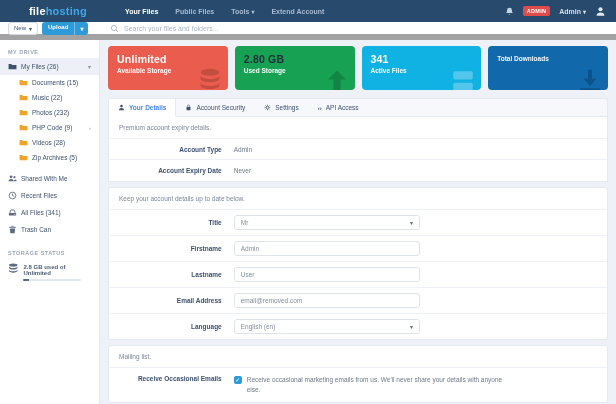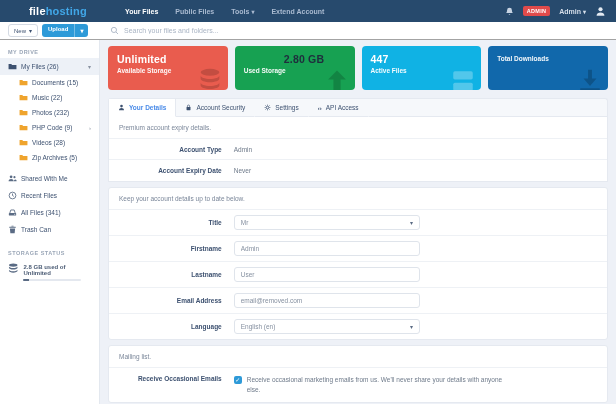--- a/index.html
+++ b/index.html
@@ -12,21 +12,21 @@
   .logo .h { color:#41A7E8; }
   .nav-links { display:flex; gap:17px; font-size:7px; font-weight:bold; margin-left:5px; }
   .nav-link { color:#A9BAD0; cursor:pointer; display:flex; align-items:center; gap:2px; }
   .nav-link.active { color:#fff; }
   .nav-right { margin-left:auto; display:flex; align-items:center; gap:9px; padding-right:10px; }
   .badge-admin { background:#E04B4B; color:#fff; font-size:5.5px; font-weight:bold; padding:2px 4px; border-radius:2px; letter-spacing:.3px; }
   .nav-user { color:#D6DFEA; font-size:7px; font-weight:bold; }
   .caret { font-size:6px; }
 
   
-  .toolbar { height:18px; background:#fff; border-bottom:1px solid #a3a3a3; display:flex; align-items:center; }
+  .toolbar { height:18px; background:#fff; border-bottom:6px solid #a3a3a3; display:flex; align-items:center; }
   .toolbar-left { width:100px; flex:0 0 auto; display:flex; gap:4px; padding-left:8px; }
   .btn-new { background:#fff; border:1px solid #D4DAE3; font-size:6px; padding:2px 5px; border-radius:3px; color:#3D5170; display:flex; gap:3px; align-items:center; cursor:pointer; }
   .btn-upload { background:#2E9AD8; color:#fff; font-size:6px; font-weight:bold; border:none; border-radius:3px; display:flex; align-items:stretch; overflow:hidden; cursor:pointer; }
   .btn-upload .main-part { padding:2px 6px; }
   .btn-upload .caret-part { padding:2px 5px; border-left:1px solid rgba(255,255,255,.35); display:flex; align-items:center; }
   .searchbar { flex:1; display:flex; align-items:center; gap:5px; padding-left:10px; }
   .searchbar input { border:none; outline:none; font-size:7px; color:#5A6B84; width:300px; font-family:"Liberation Sans",sans-serif; }
   .searchbar input::placeholder { color:#A9B4C4; }
 
   
@@ -45,21 +45,21 @@
   .storage-bar span { display:block; width:9%; height:100%; background:#5A6B84; }
 
   .main { flex:1; padding:6px 8px 0 8px; overflow:hidden; }
 
   
   .stats { display:flex; gap:7px; }
   .stat { flex:1; height:44px; border-radius:4px; padding:7px 9px; color:#fff; position:relative; overflow:hidden; cursor:default; }
   .stat .v { font-size:10.5px; font-weight:bold; letter-spacing:.2px; }
   .stat .l { font-size:6.5px; font-weight:bold; margin-top:2px; opacity:.95; }
   .stat .bg-icon { position:absolute; right:5px; bottom:-4px; }
-  .stat.green .v { color:#1F2D3D;margin-left:40px; }
+  .stat.green .v { color:#1F2D3D; }
 
   
   .tabbar { display:flex; margin-top:8px; background:#F6F8FB; border:1px solid #E5E9F0; border-bottom:none; border-radius:3px 3px 0 0; font-size:6.5px; }
   .tab { padding:5px 9px; display:flex; align-items:center; gap:4px; color:#3D5170; border-bottom:1px solid #E5E9F0; border-right:1px solid transparent; cursor:pointer; }
   .tab.active { background:#fff; color:#4A8BE8; border-bottom-color:#fff; border-right:1px solid #E5E9F0; font-weight:bold; }
   .tab-filler { flex:1; border-bottom:1px solid #E5E9F0; }
   .panel { background:#fff; border:1px solid #E5E9F0; border-top:none; }
   .panel.gap-top { margin-top:5px; border-top:1px solid #E5E9F0; border-radius:3px; }
   .section-head { padding:7px 10px; font-size:6.5px; color:#7A8699; border-bottom:1px solid #EEF1F5; }
   .frow { display:flex; align-items:center; border-bottom:1px solid #EEF1F5; padding:5px 10px; min-height:21px; }
@@ -254,21 +254,21 @@
       <div class="stat green" style="background:#17A152;">
         <div class="v">2.80 GB</div>
         <div class="l">Used Storage</div>
         <span class="bg-icon">
           <svg width="26" height="26" viewBox="0 0 16 16" fill="rgba(0,0,0,0.18)">
               <path d="M8 1.5l5.5 5.5h-3.3v7.5H5.8V7H2.5z"></path>
             </svg>
         </span>
       </div>
       <div class="stat" style="background:#10B2E4;">
-        <div class="v">447</div>
+        <div class="v">341</div>
         <div class="l">Active Files</div>
         <span class="bg-icon">
           <svg width="26" height="26" viewBox="0 0 16 16" fill="rgba(255,255,255,0.28)">
               <rect x="2" y="2" width="12" height="5" rx="1"></rect>
               <rect x="2" y="9" width="12" height="5" rx="1"></rect>
             </svg>
         </span>
       </div>
       <div class="stat" style="background:#1168AB;">
         <div class="l">Total Downloads</div>

